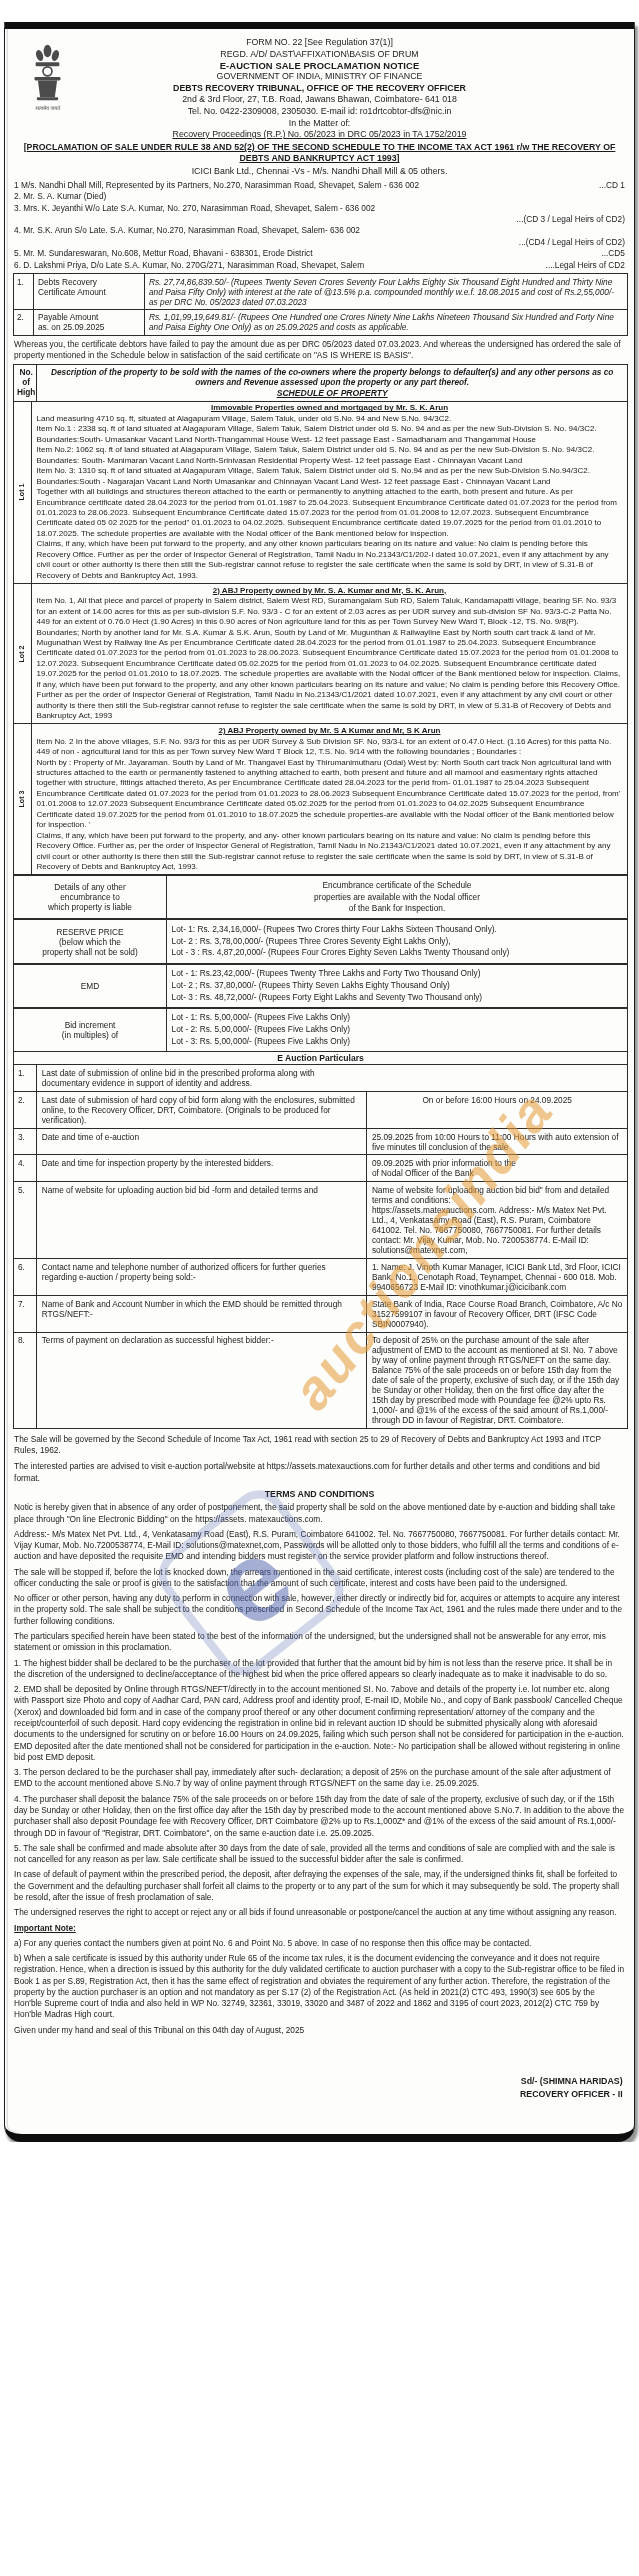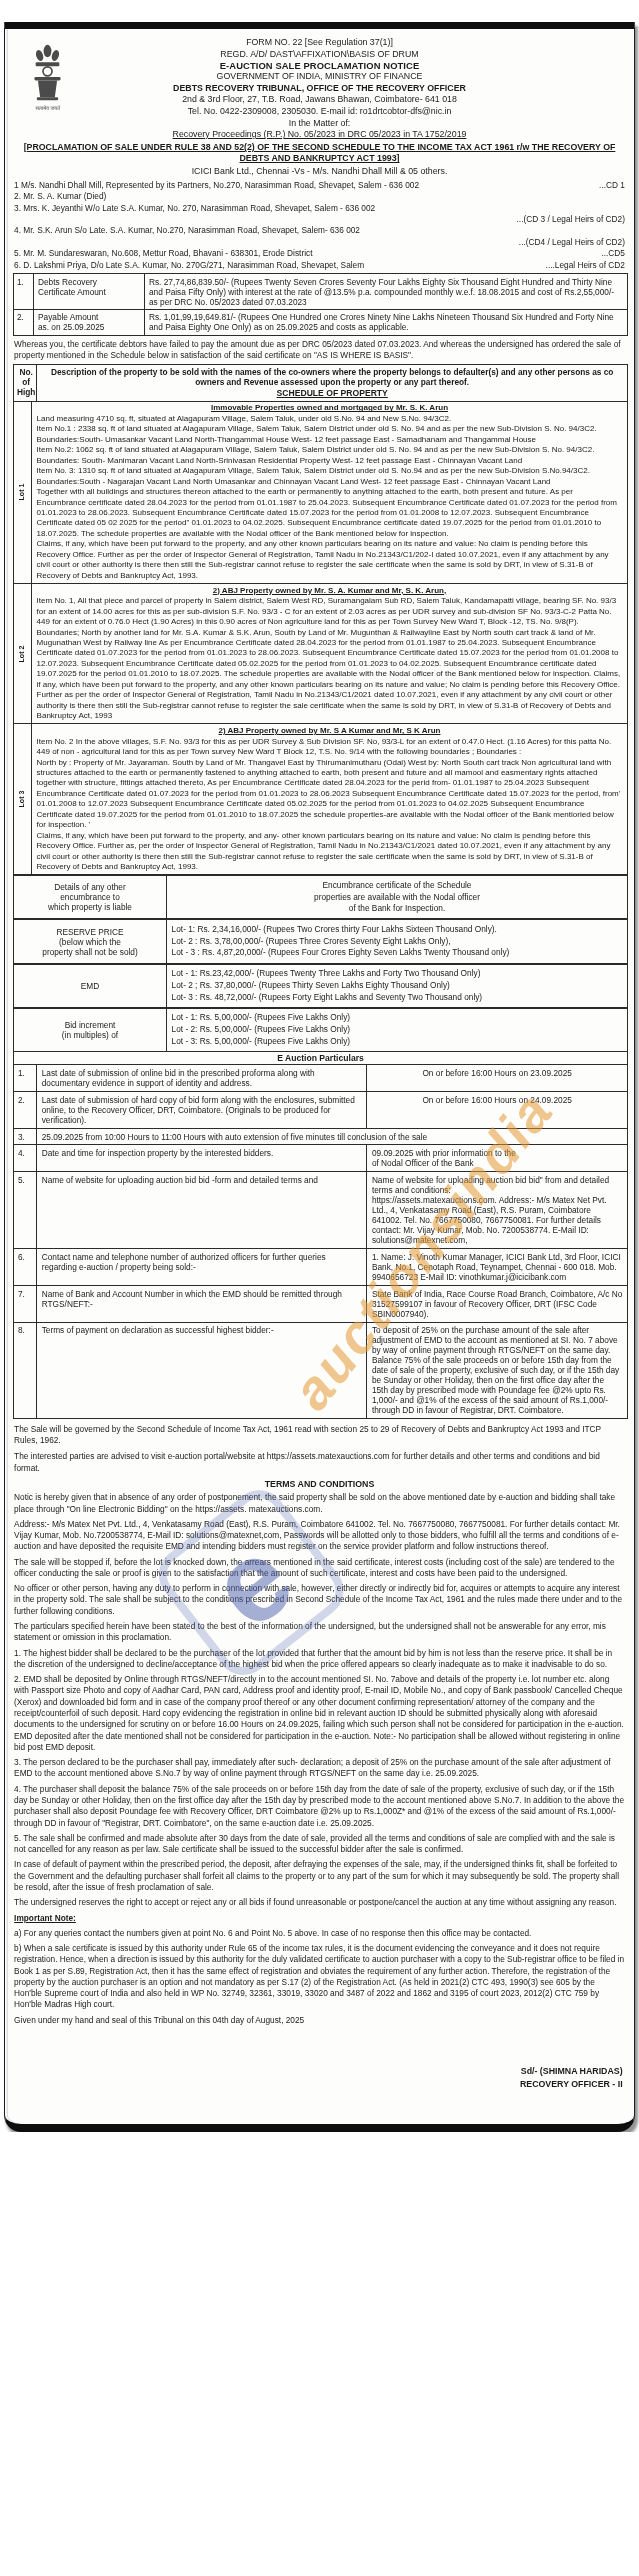--- a/index.html
+++ b/index.html
@@ -31,21 +31,21 @@
   .party{display:flex;justify-content:space-between;align-items:flex-end;gap:16px;}
   .party .tag{white-space:nowrap;padding-left:4.6px;}
   
   .tbl{border:1.1px solid #2b2b2b;border-collapse:collapse;width:100%;font-size:8.3px;}
   .row{display:flex;border-top:1.1px solid #2b2b2b;}
   .row:first-child{border-top:none;}
   .c{padding:2.3px 4px;}
   .c + .c{border-left:1.1px solid #2b2b2b;}
   .no-col{flex:0 0 15px;text-align:left;padding:2.3px 1.1px 2.3px 2.9px;}
   .lbl-col{flex:0 0 102px;}
-  .val-col{flex:1;}
+  .val-col{flex:1;font-style:italic;}
   .center{text-align:center;}
   .sched-head{font-weight:bold;text-align:center;}
   .sched-title{font-weight:bold;text-decoration:underline;text-align:center;font-size:8.6px;margin:0.6px 0;}
   .lot-no{flex:0 0 17px;display:flex;align-items:center;justify-content:center;padding:1.1px 0;}
   .lot-no span{transform:rotate(-90deg);font-size:7.1px;white-space:nowrap;font-weight:bold;}
   .lot-body{flex:1;border-left:1.1px solid #2b2b2b;padding:1.7px 4.6px;font-size:8px;line-height:1.31;}
   .lot-head{font-weight:bold;text-decoration:underline;text-align:center;}
   .wide-lbl{flex:0 0 144px;text-align:center;display:flex;align-items:center;justify-content:center;}
   .money-lines{flex:1;border-left:1.1px solid #2b2b2b;padding:3.4px 4.6px;line-height:1.42;}
   .dbl{border-top:2.9px double #2b2b2b;}
@@ -247,29 +247,29 @@
           <div>Lot - 1: Rs. 5,00,000/- (Rupees Five Lakhs  Only)</div>
           <div>Lot - 2: Rs. 5,00,000/- (Rupees Five Lakhs  Only)</div>
           <div>Lot - 3: Rs. 5,00,000/- (Rupees Five Lakhs  Only)</div>
         </div>
       </div>
 
       <div class="ea-title">E Auction Particulars</div>
       <div class="row">
         <div class="ea-no">1.</div>
         <div class="ea-lbl">Last date of submission of online bid in the prescribed proforma along with documentary evidence in support of identity and address.</div>
-        <div class="ea-val center">On or before 16:00 Hours on 23.09.2025</div>
       </div>
       <div class="row">
         <div class="ea-no">2.</div>
         <div class="ea-lbl">Last date of submission of hard copy of bid form along with the enclosures, submitted online, to the Recovery Officer, DRT, Coimbatore. (Originals to be produced for verification).</div>
         <div class="ea-val center">On or before 16:00 Hours on 24.09.2025</div>
       </div>
       <div class="row">
         <div class="ea-no">3.</div>
+        <div class="ea-lbl">Date and time of e-auction</div>
         <div class="ea-val">25.09.2025 from 10:00 Hours to 11:00 Hours with auto extension of five minutes till conclusion of the sale</div>
       </div>
       <div class="row">
         <div class="ea-no">4.</div>
         <div class="ea-lbl">Date and time for inspection  property by the interested bidders.</div>
         <div class="ea-val pre">09.09.2025 with prior information to the
 of Nodal Officer of the Bank</div>
       </div>
       <div class="row">
         <div class="ea-no">5.</div>

